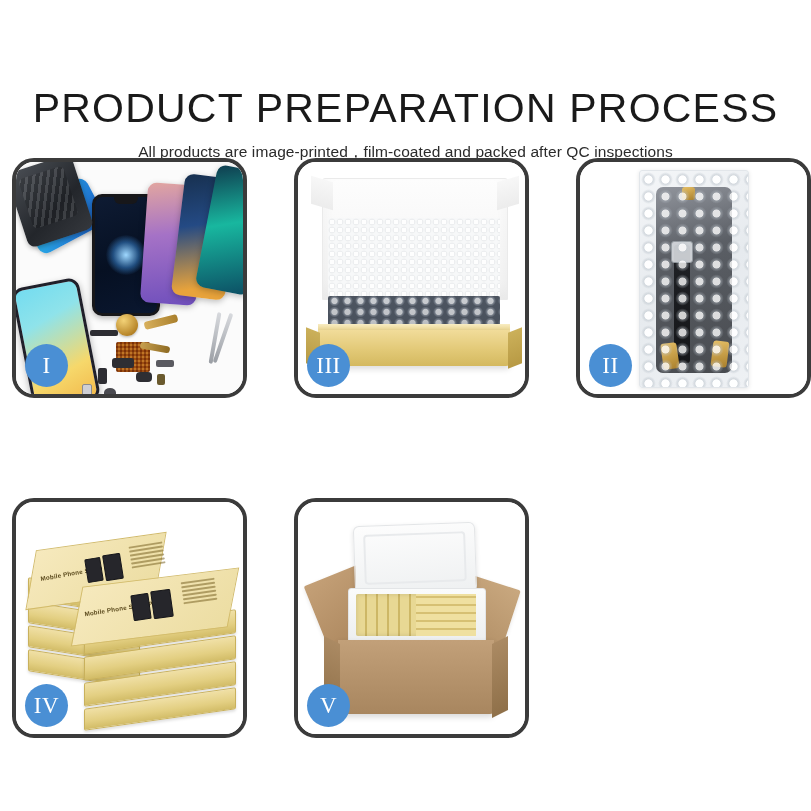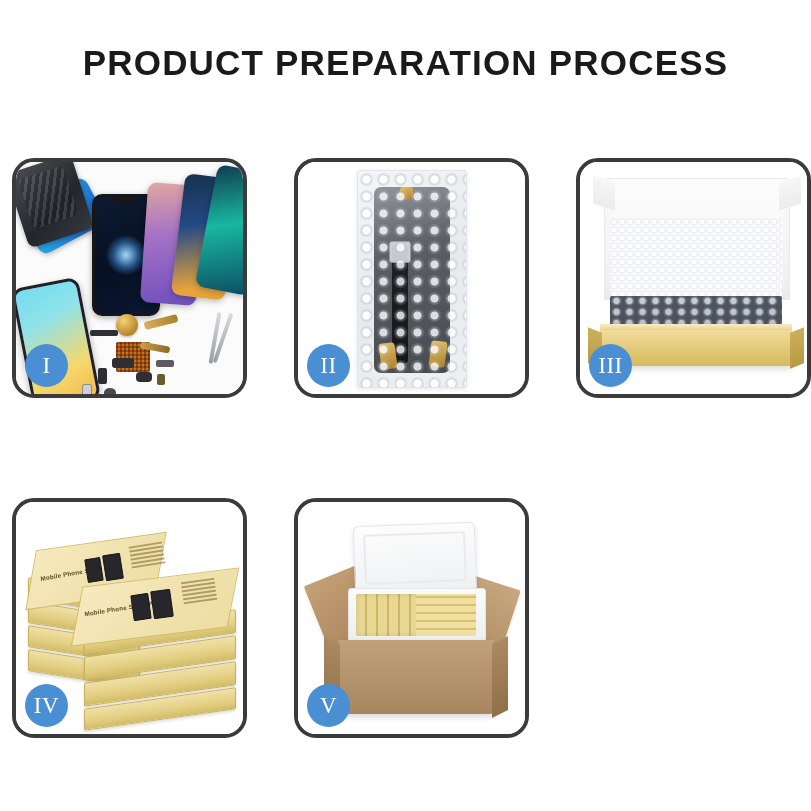--- a/index.html
+++ b/index.html
@@ -8,26 +8,27 @@
     background:#ffffff;
     font-family:"Liberation Sans", sans-serif;
     overflow:hidden;
     position:relative;
   }
   .page{width:811px;height:811px;position:relative;}
 
   
   .header{padding-top:44px;text-align:center;}
   .title{
-    font-size:35px;
+    font-size:41px;
     letter-spacing:1.2px;
-    font-weight:700;
+    font-weight:400;
     color:#1a1a1a;
     line-height:1.1;
     font-family:"Liberation Sans", sans-serif;
+    margin-top:42px;
   }
   .subtitle{
     margin-top:11px;
     font-size:15.5px;
     color:#2b2b2b;
     font-weight:400;
     letter-spacing:.1px;
   }
 
   
@@ -384,20 +385,21 @@
   .c-tape.t1{left:58px;top:88px;width:22px;height:22px;transform:skewY(12deg);}
   .c-tape.t2{left:58px;top:146px;width:22px;height:20px;transform:skewY(12deg);}
 </style>
 </head>
 <body>
 
 <div class="page">
 
   <div class="header">
     <div class="title">PRODUCT PREPARATION PROCESS</div>
+    <div class="subtitle">All products are image-printed，film-coated and packed after QC inspections</div>
   </div>
 
   <div class="grid">
 
     <div class="panel p1">
       <div class="stage">
         <div class="ph ph-tilt"></div>
         <div class="ph ph-black">
             <span class="ph-notch"></span>
           </div>
@@ -416,46 +418,46 @@
         <div class="chip c4"></div>
         <div class="chip c5"></div>
         <div class="chip c6"></div>
         <div class="chip c7"></div>
         <div class="chip c8"></div>
         <div class="tweezer"></div>
       </div>
       <div class="badge">I</div>
     </div>
 
+    <div class="panel p3">
+      <div class="stage">
+        <div class="b3-lid"></div>
+        <div class="b3-foam"></div>
+        <div class="b3-bubble"></div>
+        <div class="b3-rim"></div>
+        <div class="b3-front"></div>
+      </div>
+      <div class="badge">III</div>
+    </div>
+
     <div class="panel p2">
       <div class="stage">
         <div class="bw-bag">
           <div class="bw-screen"></div>
           <div class="bw-flex"></div>
           <div class="bw-conn"></div>
           <div class="bw-gold g1"></div>
           <div class="bw-gold g2"></div>
           <div class="bw-gold g3"></div>
           <div class="bw-overlay"></div>
         </div>
       </div>
       <div class="badge">II</div>
     </div>
 
-    <div class="panel p3">
-      <div class="stage">
-        <div class="b3-lid"></div>
-        <div class="b3-foam"></div>
-        <div class="b3-bubble"></div>
-        <div class="b3-rim"></div>
-        <div class="b3-front"></div>
-      </div>
-      <div class="badge">III</div>
-    </div>
-
     <div class="panel p4">
       <div class="stage">
         <div class="stack">
 
           <div class="sbox" style="left:2px;top:62px;width:110px;height:20px;transform:skewY(9deg);"></div>
           <div class="sbox" style="left:2px;top:86px;width:110px;height:20px;transform:skewY(9deg);"></div>
           <div class="sbox" style="left:2px;top:110px;width:110px;height:20px;transform:skewY(9deg);"></div>
           <div class="sbox" style="left:2px;top:134px;width:110px;height:20px;transform:skewY(9deg);"></div>
 
           <div class="sbox" style="left:58px;top:96px;width:150px;height:22px;transform:skewY(-8deg);"></div>

